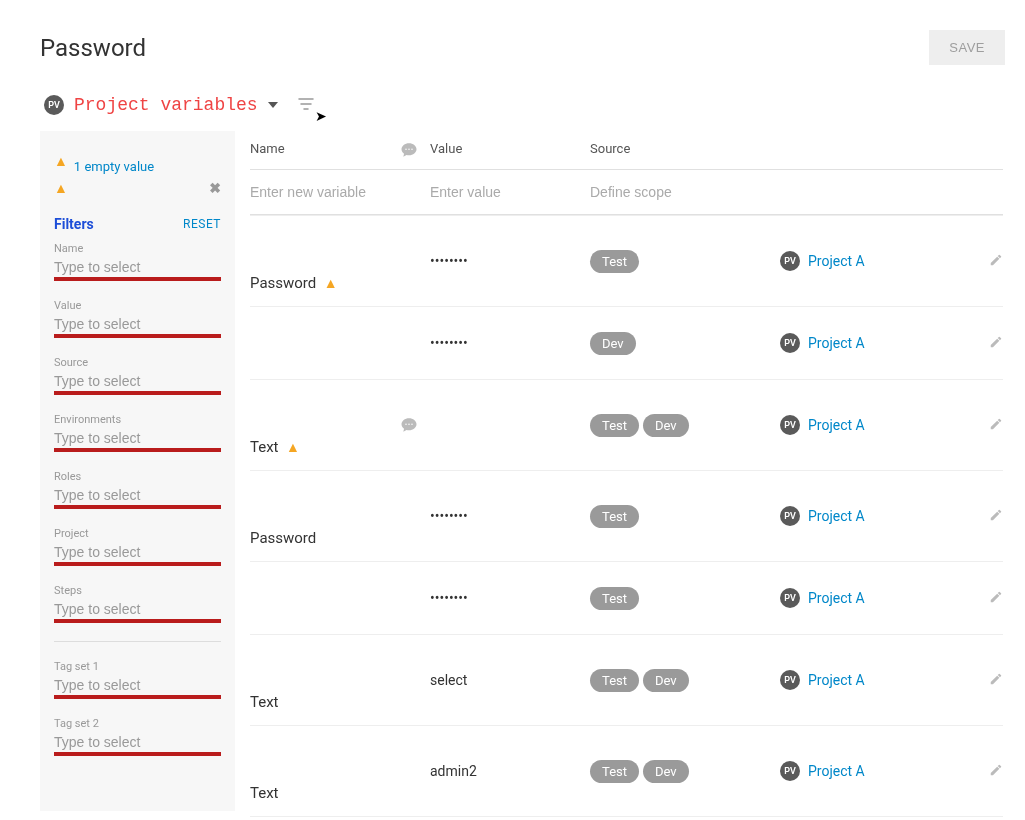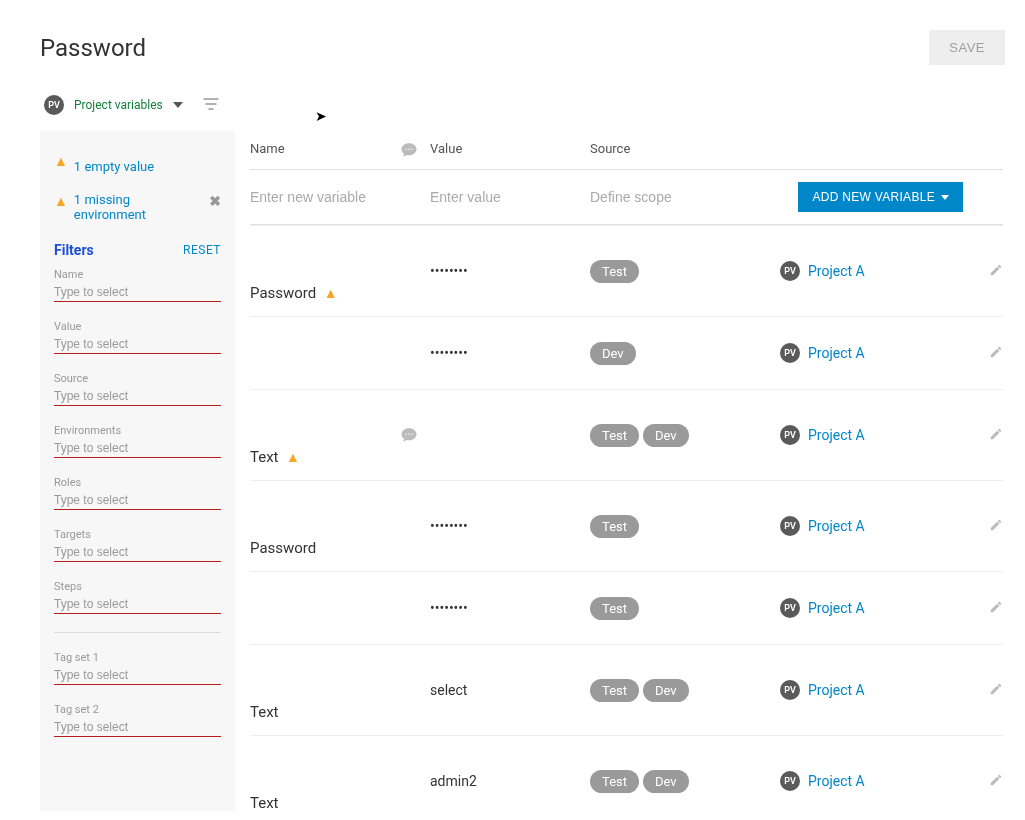--- a/index.html
+++ b/index.html
@@ -49,22 +49,23 @@
     border-radius: 50%;
     background: #5a5a5a;
     color: #fff;
     font-size: 9px;
     display: inline-flex;
     align-items: center;
     justify-content: center;
     font-weight: 600;
   }
   .sub-header .title {
-    font-size: 12px;
-    color: #15803d;
+    font-size: 18px;
+    color: #ef4444;
+    font-family: Liberation Mono, monospace;
   }
   .caret-down {
     width: 0; height: 0;
     border-left: 5px solid transparent;
     border-right: 5px solid transparent;
     border-top: 6px solid #555;
   }
   .filter-icon {
     margin-left: 10px;
     color: #888;
@@ -124,23 +125,23 @@
     margin-bottom: 18px;
   }
   .filter-label {
     font-size: 11px;
     color: #999;
     margin-bottom: 2px;
   }
   .filter-input {
     width: 100%;
     border: none;
-    border-bottom: 1px solid #b91c1c;
+    border-bottom: 4px solid #b91c1c;
     background: transparent;
-    font-size: 12px;
+    font-size: 14px;
     color: #8b5cf6;
     padding: 2px 0;
     outline: none;
   }
   .filter-input::placeholder { color: #999; }
   .divider {
     border: none;
     border-top: 1px solid #ddd;
     margin: 18px 0;
   }
@@ -261,42 +262,41 @@
 
   <div class="content">
     <aside class="sidebar">
       <div id="warnings-container">
           <div class="warn-row">
             <span class="tri">▲</span>
     <span class="link">1 empty value</span>
     </div>
           <div class="warn-row">
             <span class="tri">▲</span>
-    <span class="link">1 missing environment</span>
     <span class="dismiss-x">✖</span>
           </div>
         </div>
 
       <div class="filters-head">
         <span class="ft">Filters</span>
         <span class="reset">RESET</span>
       </div>
 
       <div id="filters-container">
           <div class="filter-group"><div class="filter-label">Name</div>
     <input class="filter-input" placeholder="Type to select" style=""></div>
           <div class="filter-group"><div class="filter-label">Value</div>
     <input class="filter-input" placeholder="Type to select" style=""></div>
           <div class="filter-group"><div class="filter-label">Source</div>
     <input class="filter-input" placeholder="Type to select" style=""></div>
           <div class="filter-group"><div class="filter-label">Environments</div>
     <input class="filter-input" placeholder="Type to select" style=""></div>
           <div class="filter-group"><div class="filter-label">Roles</div>
     <input class="filter-input" placeholder="Type to select" style=""></div>
-          <div class="filter-group"><div class="filter-label">Targets</div>
+          <div class="filter-group"><div class="filter-label">Project</div>
     <input class="filter-input" placeholder="Type to select" style=""></div>
           <div class="filter-group"><div class="filter-label">Steps</div>
     <input class="filter-input" placeholder="Type to select" style=""></div>
         </div>
       <hr class="divider">
       <div id="tagsets-container">
           <div class="filter-group"><div class="filter-label">Tag set 1</div>
     <input class="filter-input" placeholder="Type to select" style=""></div>
           <div class="filter-group"><div class="filter-label">Tag set 2</div>
     <input class="filter-input" placeholder="Type to select" style=""></div>
@@ -317,26 +317,20 @@
         <div class="col-value">Value</div>
         <div class="col-source">Source</div>
         <div class="col-edit"></div>
       </div>
 
       <div class="row input-row">
         <div class="col-name"><input class="ghost-input" style="width: 100%;" placeholder="Enter new variable"></div>
         <div style="width:30px;"></div>
         <div class="col-value"><input class="ghost-input" style="width: 100%;" placeholder="Enter value"></div>
         <div class="col-scope"><input class="ghost-input" style="width: 100%;" placeholder="Define scope"></div>
-        <div class="col-source" style="text-align:right;">
-          <button class="add-btn">
-            <span>ADD NEW VARIABLE</span>
-            <span class="caret"></span>
-          </button>
-        </div>
         <div class="col-edit"></div>
       </div>
 
       <div id="rows-container">
           <div class="row">
     <div class="col-name nowrap">
       <span class="var-name">Password</span>
       <span class="warn-inline">▲</span>
     </div>
     <div style="width:30px;" class="comment-icon"></div>

